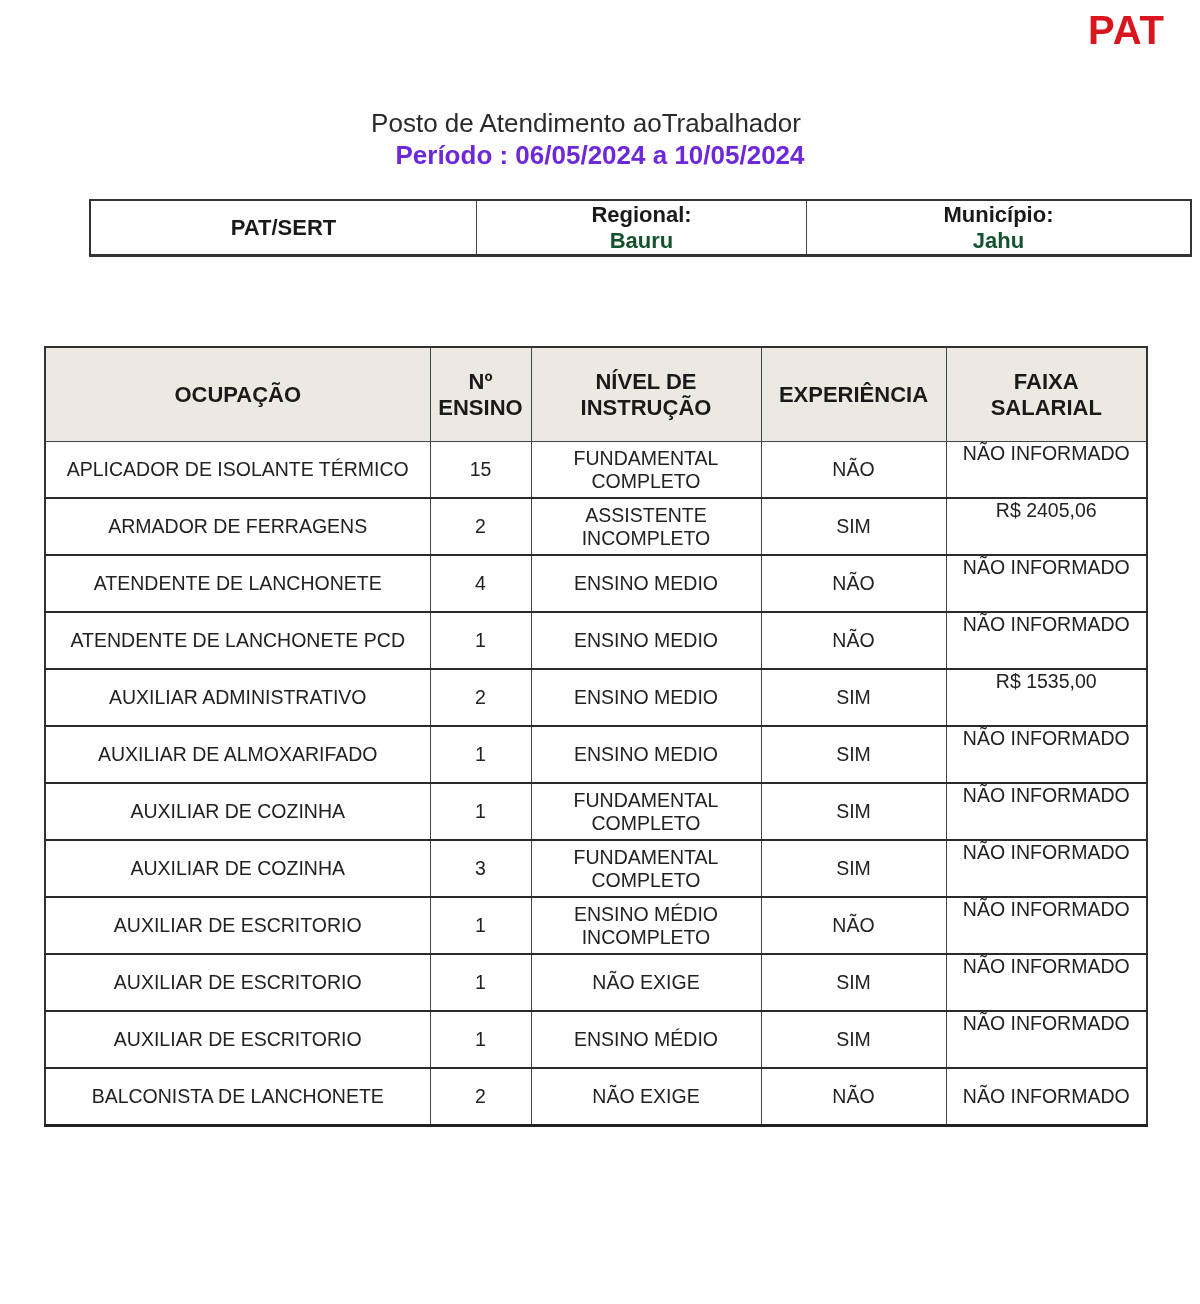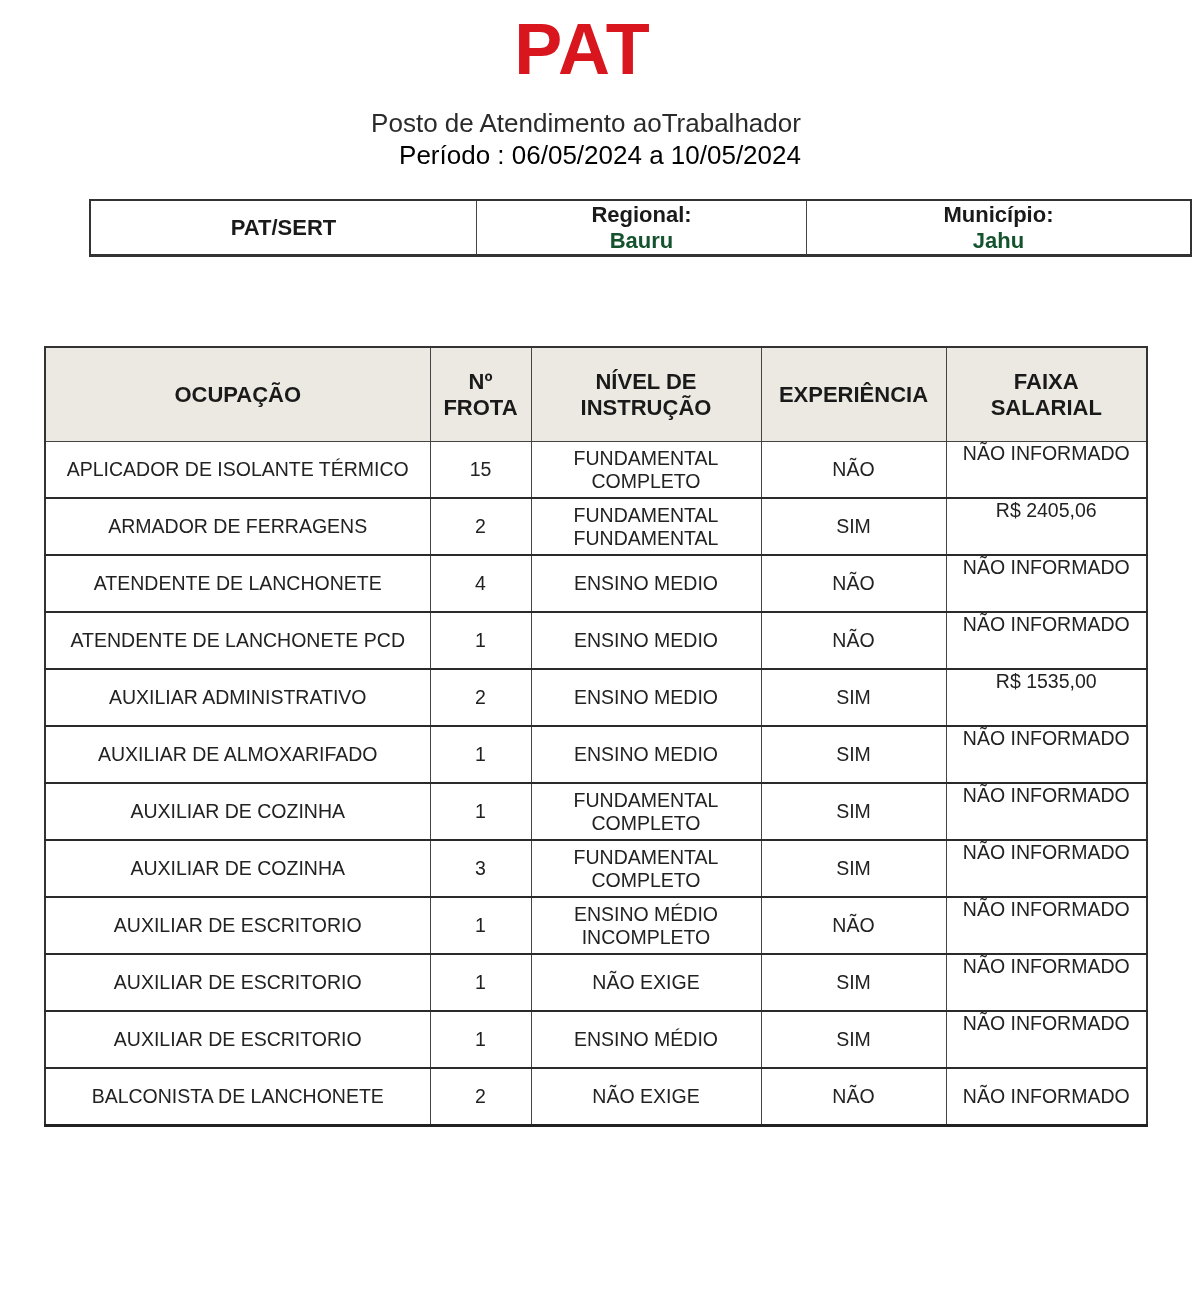--- a/index.html
+++ b/index.html
@@ -1,30 +1,30 @@
 <!DOCTYPE html>
 <html><head>
 <meta charset="utf-8">
 <style>
   html, body { margin: 0; padding: 0; background: #ffffff; }
   body {
     width: 1200px; height: 1304px; position: relative; overflow: hidden;
     font-family: "Liberation Sans", sans-serif; color: #1a1a1a;
   }
   .title {
-    position: absolute; left: 0; width: 1165px; top: 8px; text-align: center;
-    font-size: 72px; font-weight: bold; color: #d9151e; letter-spacing: 1px;
+    position: absolute; left: 0; width: 1165px; top: 8px; text-align: right;
+    font-size: 40px; font-weight: bold; color: #d9151e; letter-spacing: 1px;
   }
   .subtitle {
     position: absolute; left: 0; width: 1172px; top: 108px; text-align: center;
     font-size: 26px; color: #2b2b2b;
   }
   .period {
     position: absolute; left: 0; width: 1200px; top: 140px; text-align: center;
-    font-size: 26px; font-weight: normal; color: #000000;
+    font-size: 26px; font-weight: bold; color: #6d28d9;
   }
   .info-table {
     position: absolute; left: 44px; top: 199px; width: 1103px; height: 58px;
     border-collapse: collapse; border: 2px solid #333; border-bottom-width: 3px; margin-left: 45px;
   }
   .info-table td {
     border-left: 1.5px solid #444; text-align: center; vertical-align: middle;
     font-size: 22px; font-weight: bold; padding: 0; line-height: 26px;
   }
   .info-table td:first-child { border-left: none; }
@@ -83,21 +83,21 @@
       <col class="c2">
       <col class="c3">
       <col class="c4">
       <col class="c5">
     </colgroup>
   <thead>
     <tr>
       <th>OCUPAÇÃO</th>
       <th>
         <div>Nº</div>
-        <div>FROTA</div>
+        <div>ENSINO</div>
       </th>
       <th>
         <div>NÍVEL DE</div>
         <div>INSTRUÇÃO</div>
       </th>
       <th>EXPERIÊNCIA</th>
       <th>
         <div>FAIXA</div>
         <div>SALARIAL</div>
       </th>
@@ -107,21 +107,21 @@
       <tr>
         <td>APLICADOR DE ISOLANTE TÉRMICO</td>
         <td>15</td>
         <td>FUNDAMENTAL COMPLETO</td>
         <td>NÃO</td>
         <td class="salary">NÃO INFORMADO</td>
       </tr>
       <tr>
         <td>ARMADOR DE FERRAGENS</td>
         <td>2</td>
-        <td>FUNDAMENTAL FUNDAMENTAL</td>
+        <td>ASSISTENTE INCOMPLETO</td>
         <td>SIM</td>
         <td class="salary">R$ 2405,06</td>
       </tr>
       <tr>
         <td>ATENDENTE DE LANCHONETE</td>
         <td>4</td>
         <td>ENSINO MEDIO</td>
         <td>NÃO</td>
         <td class="salary">NÃO INFORMADO</td>
       </tr>

